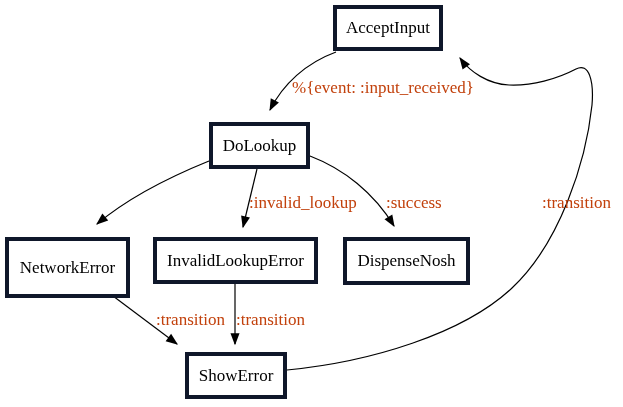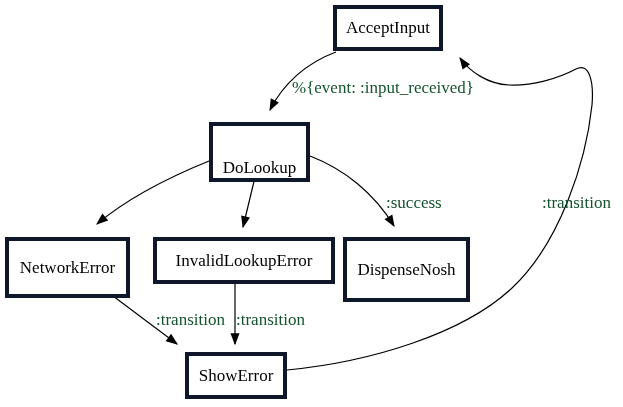--- a/index.html
+++ b/index.html
@@ -35,21 +35,21 @@
     display: flex;
     align-items: center;
     justify-content: center;
     font-size: 17px;
     color: #000000;
     white-space: nowrap;
   }
   .edge-label {
     position: absolute;
     font-size: 17px;
-    color: #14532d;
+    color: #c2410c;
     white-space: nowrap;
     line-height: 18px;
   }
 </style>
 </head>
 <body>
 
 <div class="canvas">
 
   <svg class="edges-svg" viewBox="0 0 623 407" xmlns="http://www.w3.org/2000/svg">
@@ -64,43 +64,44 @@
     <path class="edge" d="M 310,156 C 344,169 374,193 394,226" marker-end="url(#arrow)"></path>
     <path class="edge" d="M 97,284 L 177,344" marker-end="url(#arrow)"></path>
     <path class="edge" d="M 235,284 L 235,344" marker-end="url(#arrow)"></path>
     <path class="edge" d="M 287,370 C 370,362 463,334 512,288 C 560,243 586,162 592,105 C 594,81 589,62 576,69 C 557,79 532,86 509,85 C 488,84 470,72 460,58" marker-end="url(#arrow)"></path>
   </svg>
 
   <div class="node" style="left:333px; top:5px;  width:110px; height:46px;">
     <span>AcceptInput</span>
   </div>
 
-  <div class="node" style="left:209px; top:122px; width:101px; height:60px;align-items:flex-end;">
+  <div class="node" style="left:209px; top:122px; width:101px; height:47px;">
     <span>DoLookup</span>
   </div>
 
   <div class="node" style="left:5px; top:237px; width:125px; height:61px;">
     <span>NetworkError</span>
   </div>
 
-  <div class="node" style="left:153px; top:237px; width:182px; height:47px;">
+  <div class="node" style="left:153px; top:237px; width:165px; height:47px;">
     <span>InvalidLookupError</span>
   </div>
 
-  <div class="node" style="left:343px; top:237px; width:127px; height:65px;">
+  <div class="node" style="left:343px; top:237px; width:127px; height:48px;">
     <span>DispenseNosh</span>
   </div>
 
   <div class="node" style="left:185px; top:352px; width:102px; height:47px;text-align:center;">
     <span>ShowError</span>
   </div>
 
   <span class="edge-label" style="left:292px; top:79px;">%{event: :input_received}</span>
 
 
+  <span class="edge-label" style="left:249px; top:194px;">:invalid_lookup</span>
 
   <span class="edge-label" style="left:386px; top:194px;">:success</span>
 
   <span class="edge-label" style="left:156px; top:311px;">:transition</span>
 
   <span class="edge-label" style="left:236px; top:311px;">:transition</span>
 
   <span class="edge-label" style="left:542px; top:194px;">:transition</span>
 
 </div>

